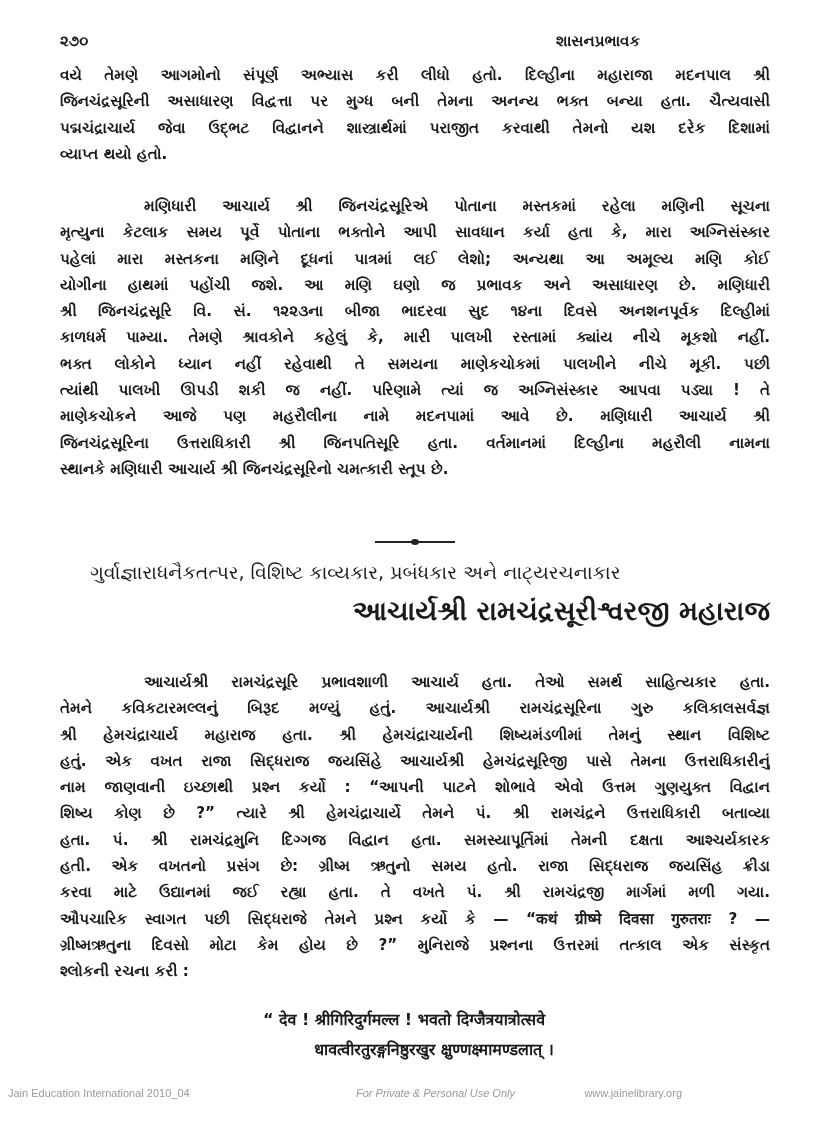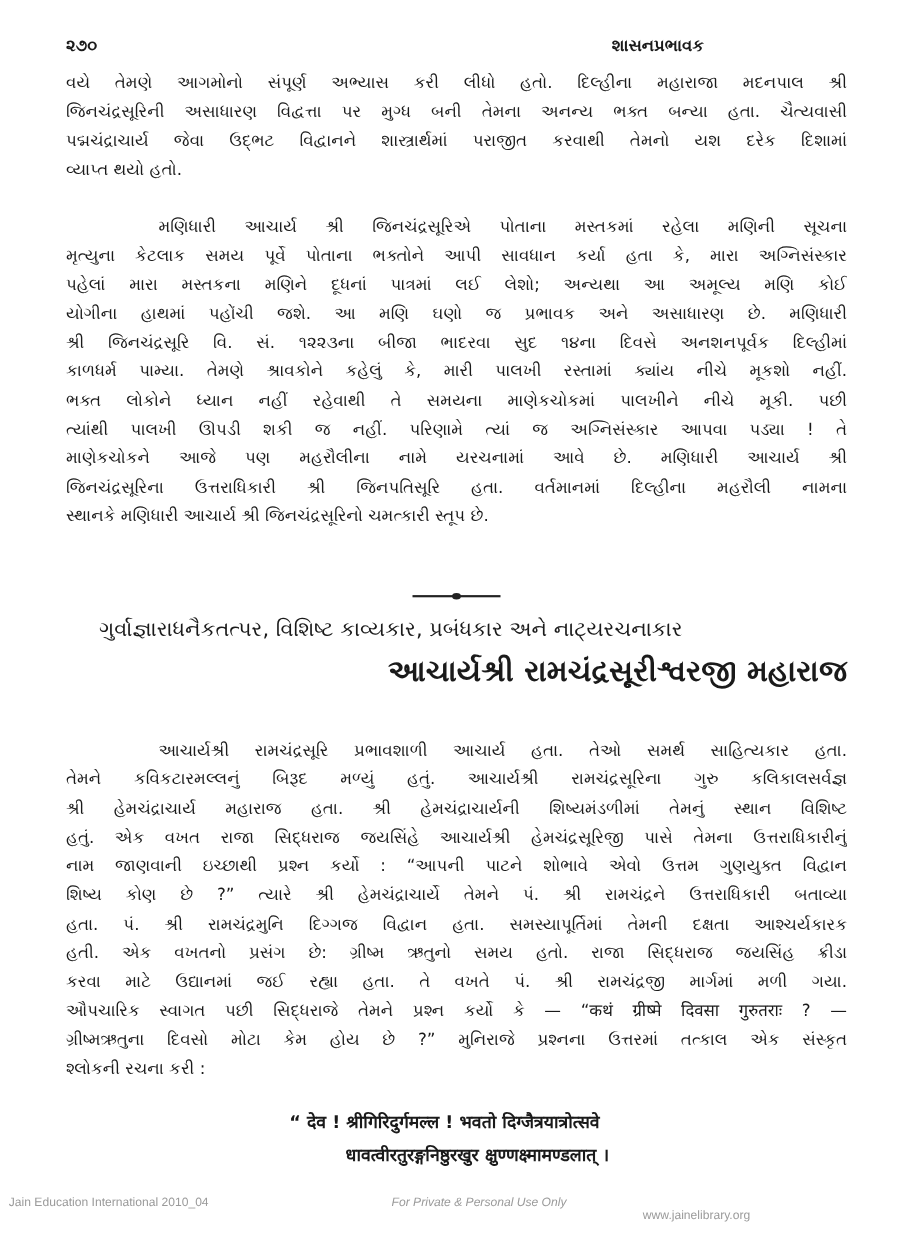--- a/index.html
+++ b/index.html
@@ -2,38 +2,38 @@
 <html><head>
   <meta charset="utf-8">
   <style>
     html, body { margin: 0; padding: 0; background: #ffffff; }
     body { width: 828px; height: 1122px; position: relative; overflow: hidden; font-family: "DejaVu Sans", sans-serif; color: #1a1a1a; }
     .page { position: absolute; left: 0; top: 0; width: 690px; height: 1122px; }
     .running-head { position: absolute; top: 32px; left: 60px; right: 50px; height: 24px; font-size: 15px; font-weight: bold; }
     .running-head .pno { position: absolute; left: 0; top: 0; }
     .running-head .ptitle { position: absolute; right: 0; top: 0; }
     .body { position: absolute; left: 60px; width: 710px; font-size: 15.2px; line-height: 26.3px; }
-    .line { display: block; white-space: nowrap; text-align: justify; text-align-last: justify; height: 26.3px; overflow: hidden; }
+    .line { display: block; white-space: nowrap; text-align: justify; text-align-last: justify; height: 26.3px; overflow: hidden; font-weight: bold; }
     .line.last { text-align-last: left; }
     .line.indent { padding-left: 84px; }
     #p1 { top: 62px; }
     #p2 { top: 193px; }
     .ornament { position: absolute; top: 539px; left: 375px; width: 80px; height: 6px; }
     .ornament .bar { position: absolute; top: 2px; left: 0; right: 0; height: 2px; background: #222; }
     .ornament .dot { position: absolute; top: 0; left: 36px; width: 8px; height: 6px; background: #222; border-radius: 50%; }
     .subhead { position: absolute; top: 561px; left: 90px; width: 650px; text-align: left; font-size: 19px; white-space: nowrap; }
     .headline { position: absolute; top: 595px; left: 60px; width: 710px; text-align: right; font-size: 27px; font-weight: bold; white-space: nowrap; }
     #p3 { top: 652px; margin-top: 17px; }
     .verse { position: absolute; left: 0; width: 828px; text-align: center; font-size: 16px; white-space: nowrap; font-weight: bold; }
     #verse1 { top: 1008px; left: -10px; }
     #verse2 { top: 1038px; left: 20px; }
     .footer { position: absolute; top: 1087px; left: 8px; right: 8px; height: 16px; font-family: "Liberation Sans", sans-serif; font-size: 11px; color: #9a9a9a; }
     .footer .f-left { position: absolute; left: 0; }
     .footer .f-mid { position: absolute; left: 348px; font-style: italic; }
-    .footer .f-right { position: absolute; right: 0; margin-top: 12px; }
+    .footer .f-right { position: absolute; right: 0; }
   </style>
 </head>
 <body>
 
 <div class="page">
 
   <div class="running-head">
     <span class="pno">૨૭૦</span>
     <span class="ptitle">શાસનપ્રભાવક</span>
   </div>
@@ -47,21 +47,21 @@
 
   <div class="body" id="p2">
     <span class="line indent">મણિધારી આચાર્ય શ્રી જિનચંદ્રસૂરિએ પોતાના મસ્તકમાં રહેલા મણિની સૂચના</span>
     <span class="line">મૃત્યુના કેટલાક સમય પૂર્વે પોતાના ભક્તોને આપી સાવધાન કર્યા હતા કે, મારા અગ્નિસંસ્કાર</span>
     <span class="line">પહેલાં મારા મસ્તકના મણિને દૂધનાં પાત્રમાં લઈ લેશો; અન્યથા આ અમૂલ્ય મણિ કોઈ</span>
     <span class="line">યોગીના હાથમાં પહોંચી જશે. આ મણિ ઘણો જ પ્રભાવક અને અસાધારણ છે. મણિધારી</span>
     <span class="line">શ્રી જિનચંદ્રસૂરિ વિ. સં. ૧૨૨૩ના બીજા ભાદરવા સુદ ૧૪ના દિવસે અનશનપૂર્વક દિલ્હીમાં</span>
     <span class="line">કાળધર્મ પામ્યા. તેમણે શ્રાવકોને કહેલું કે, મારી પાલખી રસ્તામાં ક્યાંય નીચે મૂકશો નહીં.</span>
     <span class="line">ભક્ત લોકોને ધ્યાન નહીં રહેવાથી તે સમયના માણેકચોકમાં પાલખીને નીચે મૂકી. પછી</span>
     <span class="line">ત્યાંથી પાલખી ઊપડી શકી જ નહીં. પરિણામે ત્યાં જ અગ્નિસંસ્કાર આપવા પડ્યા ! તે</span>
-    <span class="line">માણેકચોકને આજે પણ મહરૌલીના નામે યરચનામાં આવે છે. મણિધારી આચાર્ય શ્રી</span>
+    <span class="line">માણેકચોકને આજે પણ મહરૌલીના નામે મદનપામાં આવે છે. મણિધારી આચાર્ય શ્રી</span>
     <span class="line">જિનચંદ્રસૂરિના ઉત્તરાધિકારી શ્રી જિનપતિસૂરિ હતા. વર્તમાનમાં દિલ્હીના મહરૌલી નામના</span>
     <span class="line last">સ્થાનકે મણિધારી આચાર્ય શ્રી જિનચંદ્રસૂરિનો ચમત્કારી સ્તૂપ છે.</span>
   </div>
 
   <div class="ornament">
     <div class="bar"></div>
     <div class="dot"></div>
   </div>
 
   <div class="subhead">ગુર્વાજ્ઞારાધનૈકતત્પર, વિશિષ્ટ કાવ્યકાર, પ્રબંધકાર અને નાટ્યરચનાકાર</div>

